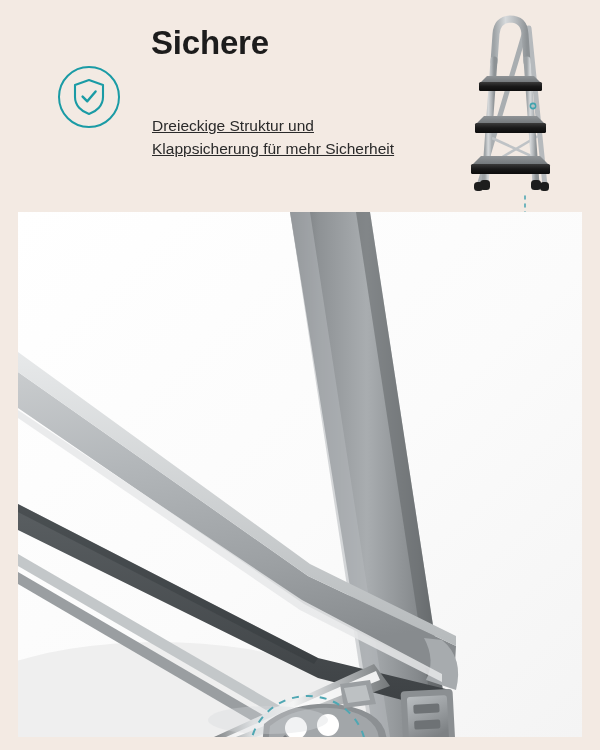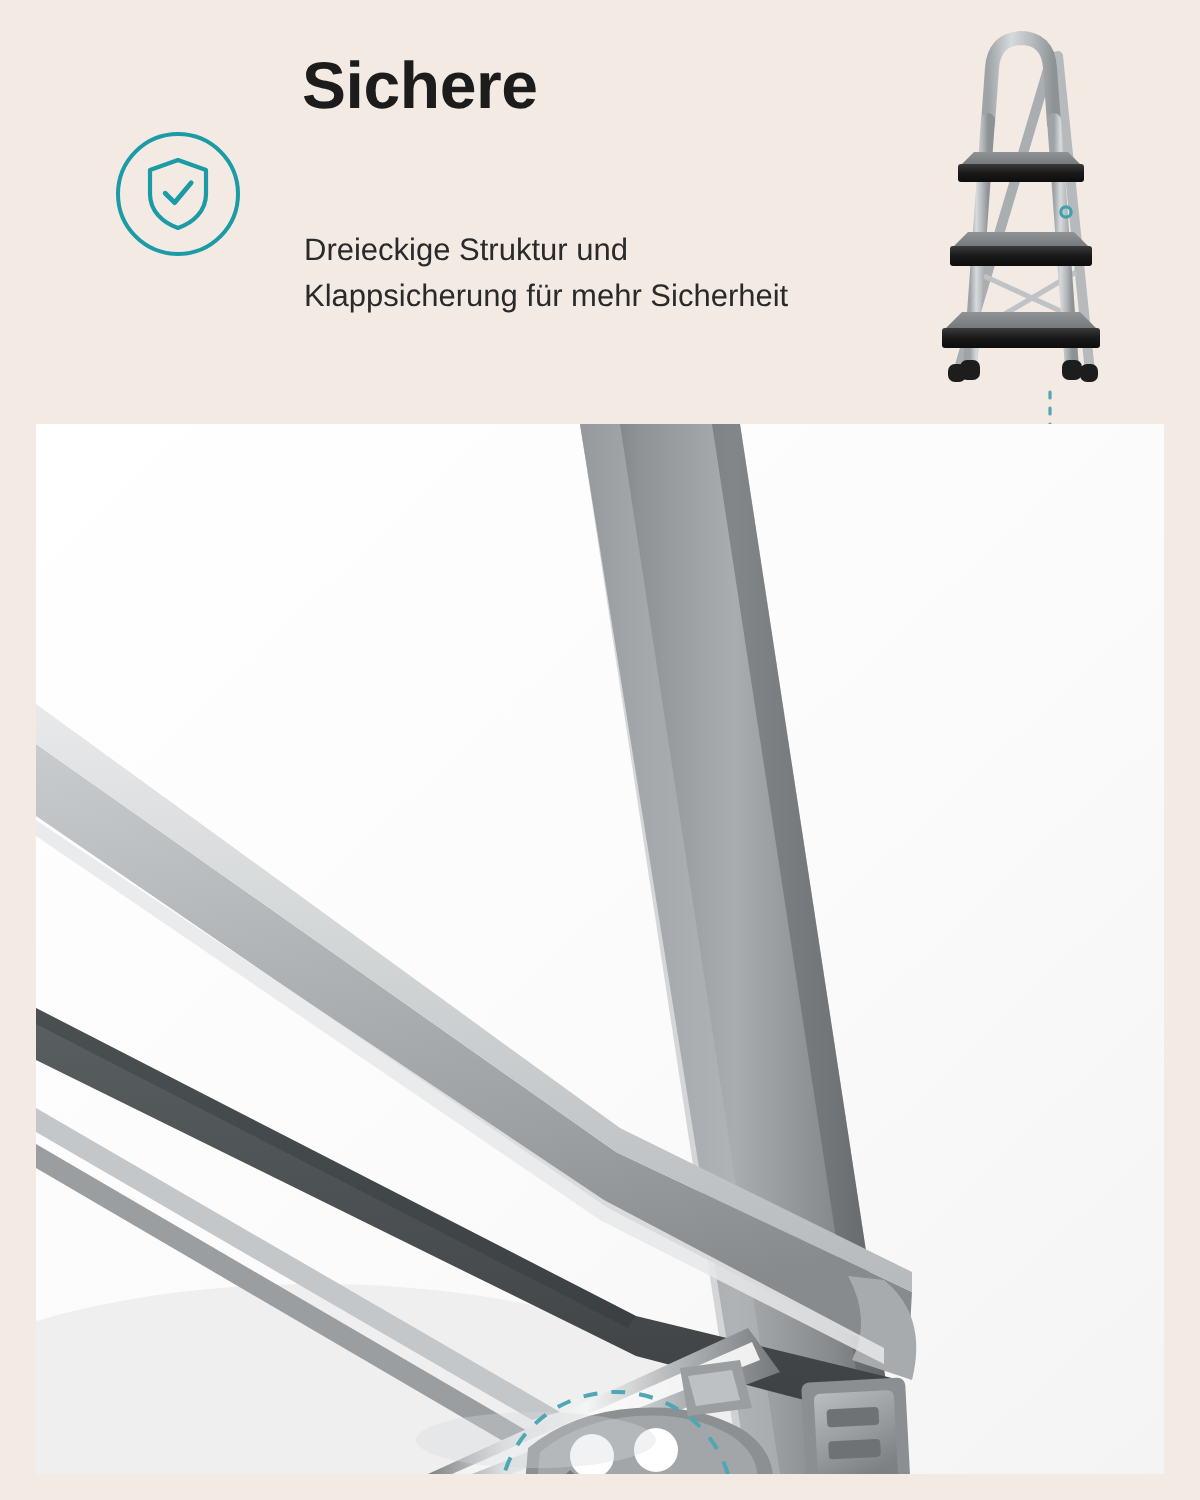--- a/index.html
+++ b/index.html
@@ -53,20 +53,21 @@
     letter-spacing: -0.2px;
   }
   #subline {
     position: absolute;
     left: 152px;
     top: 114px;
     width: 245px;
     font-size: 15.5px;
     line-height: 23px;
     color: #2a2a2a;
+    text-decoration: underline;
   }
 
   
   #ladder-thumb {
     position: absolute;
     right: 22px;
     top: 10px;
     width: 148px;
     height: 195px;
   }

